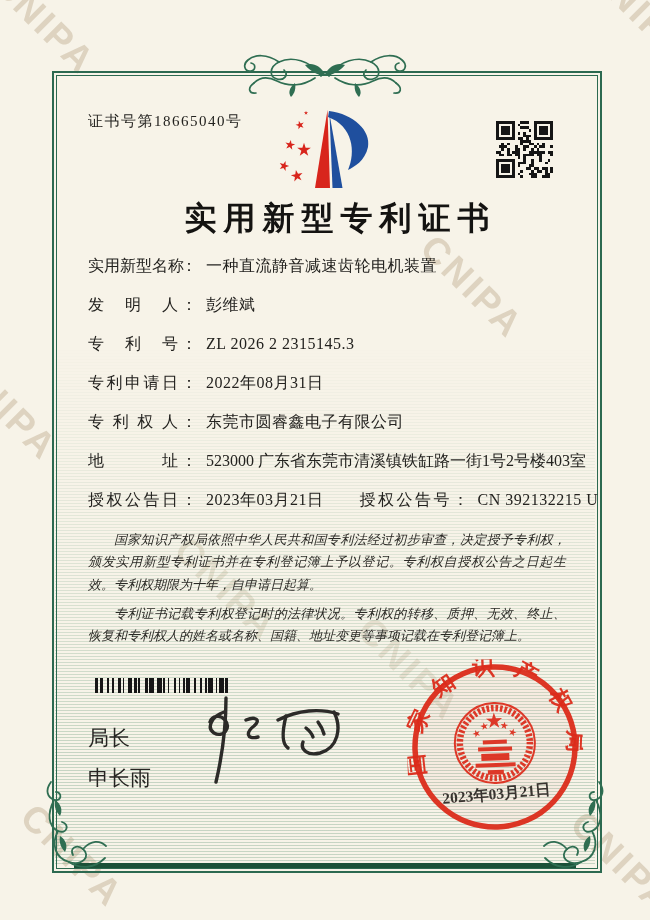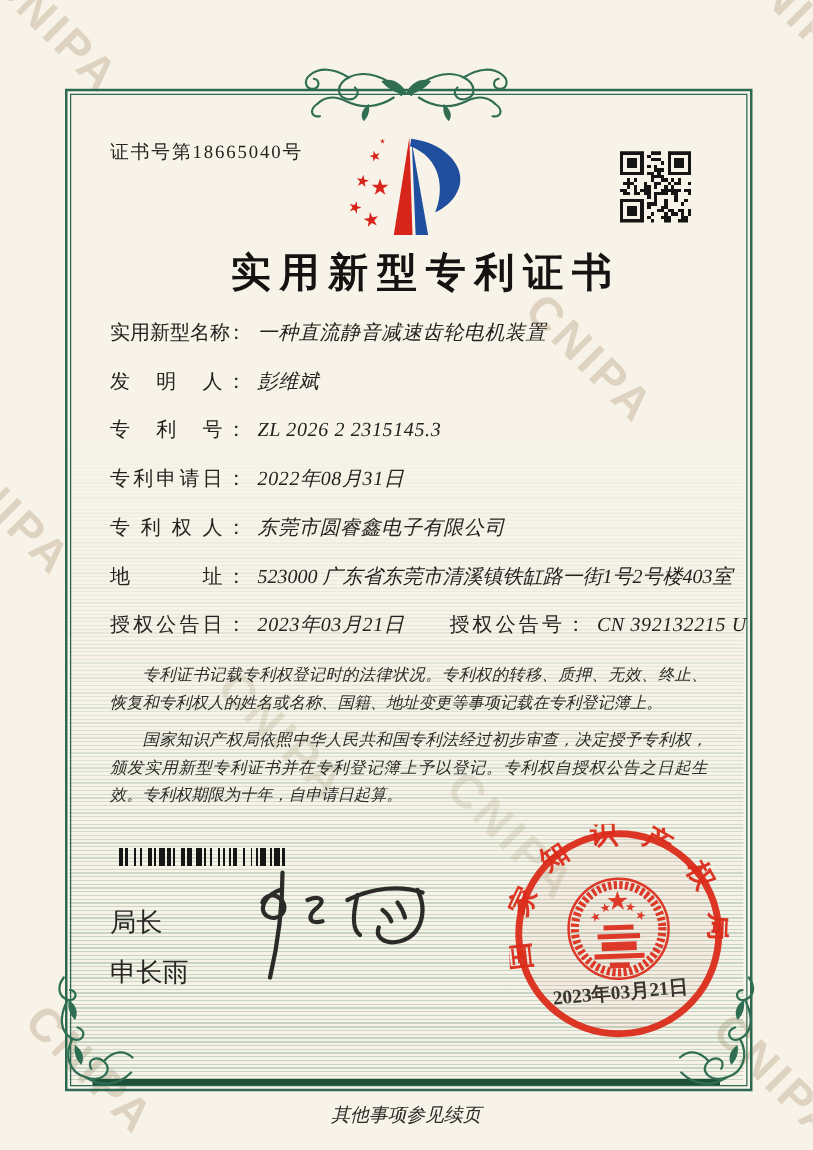--- a/index.html
+++ b/index.html
@@ -58,21 +58,21 @@
     position:absolute;left:12px;top:197px;width:100%;text-align:center;
     font-size:32px;font-weight:bold;letter-spacing:7px;text-indent:7px;
     color:#141311;z-index:4;
   }
   
   .fields{position:absolute;left:88px;top:256px;width:486px;z-index:4;}
   .frow{height:23px;margin-bottom:16px;font-size:16px;white-space:nowrap;}
   .lbl{display:inline-flex;justify-content:space-between;width:90px;vertical-align:baseline;}
   .lbl span{display:inline-block;}
   .colon{display:inline-block;margin:0 9px 0 3px;}
-  .val{letter-spacing:0.5px;font-style:italic;}
+  .val{letter-spacing:0.5px;}
   .val-small{font-size:16px;letter-spacing:0;}
   .auth-no{margin-left:36px;}
   
   .legal{
     position:absolute;left:88px;top:529px;width:478px;z-index:4;
     font-size:13px;line-height:1.72;text-align:justify;
     font-style:italic;color:#2b2a26;
   }
   .legal p{margin:0 0 7px 0;text-indent:2em;}
   
@@ -358,22 +358,22 @@
           <span>授</span>
           <span>权</span>
           <span>公</span>
           <span>告</span>
           <span>号</span>
         </span><span class="colon">：</span><span class="val">CN 392132215 U</span>
     </div>
   </div>
 
   <div class="legal">
+    <p>国家知识产权局依照中华人民共和国专利法经过初步审查，决定授予专利权，颁发实用新型专利证书并在专利登记簿上予以登记。专利权自授权公告之日起生效。专利权期限为十年，自申请日起算。</p>
     <p>专利证书记载专利权登记时的法律状况。专利权的转移、质押、无效、终止、恢复和专利权人的姓名或名称、国籍、地址变更等事项记载在专利登记簿上。</p>
-    <p>国家知识产权局依照中华人民共和国专利法经过初步审查，决定授予专利权，颁发实用新型专利证书并在专利登记簿上予以登记。专利权自授权公告之日起生效。专利权期限为十年，自申请日起算。</p>
   </div>
 
   <svg class="barcode" id="barcode-svg" width="164" height="15" viewBox="0 0 164 15" shape-rendering="crispEdges">
       <rect x="0.00" y="0" width="3.10" height="15" fill="#161616"></rect>
       <rect x="4.65" y="0" width="3.10" height="15" fill="#161616"></rect>
       <rect x="12.40" y="0" width="1.55" height="15" fill="#161616"></rect>
       <rect x="17.05" y="0" width="1.55" height="15" fill="#161616"></rect>
       <rect x="23.25" y="0" width="3.10" height="15" fill="#161616"></rect>
       <rect x="27.90" y="0" width="1.55" height="15" fill="#161616"></rect>
       <rect x="32.55" y="0" width="4.65" height="15" fill="#161616"></rect>
@@ -435,15 +435,14 @@
         </g>
       <rect x="76" y="81" width="24" height="4"></rect>
       <rect x="71" y="88" width="34" height="4"></rect>
       <rect x="74" y="94.5" width="28" height="7"></rect>
       <rect x="68" y="104" width="40" height="4"></rect>
       <rect x="80" y="111" width="16" height="4.5"></rect>
     </g>
     <text x="88" y="140" font-size="15.5" font-weight="bold" fill="#393430" text-anchor="middle" transform="rotate(-3 88 140)">2023年03月21日</text>
   </svg>
 
-  <div class="continuation">其他事项参见续页</div>
 
 </div>
 
 </body></html>

